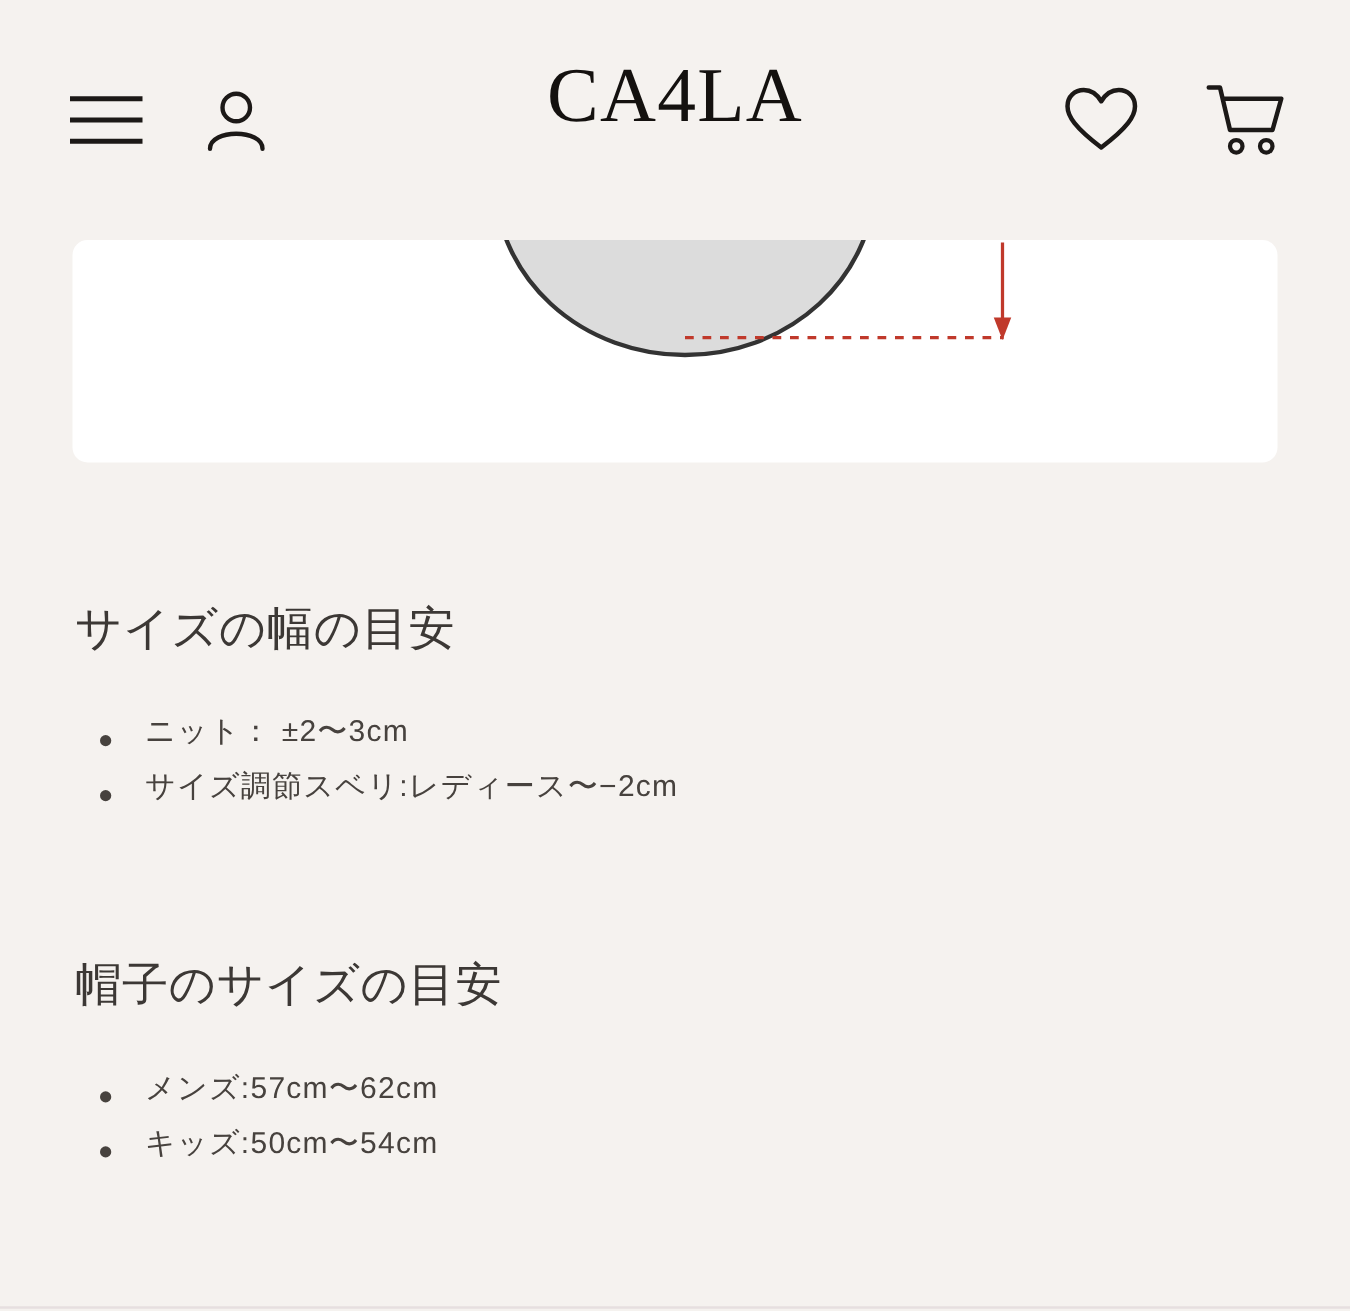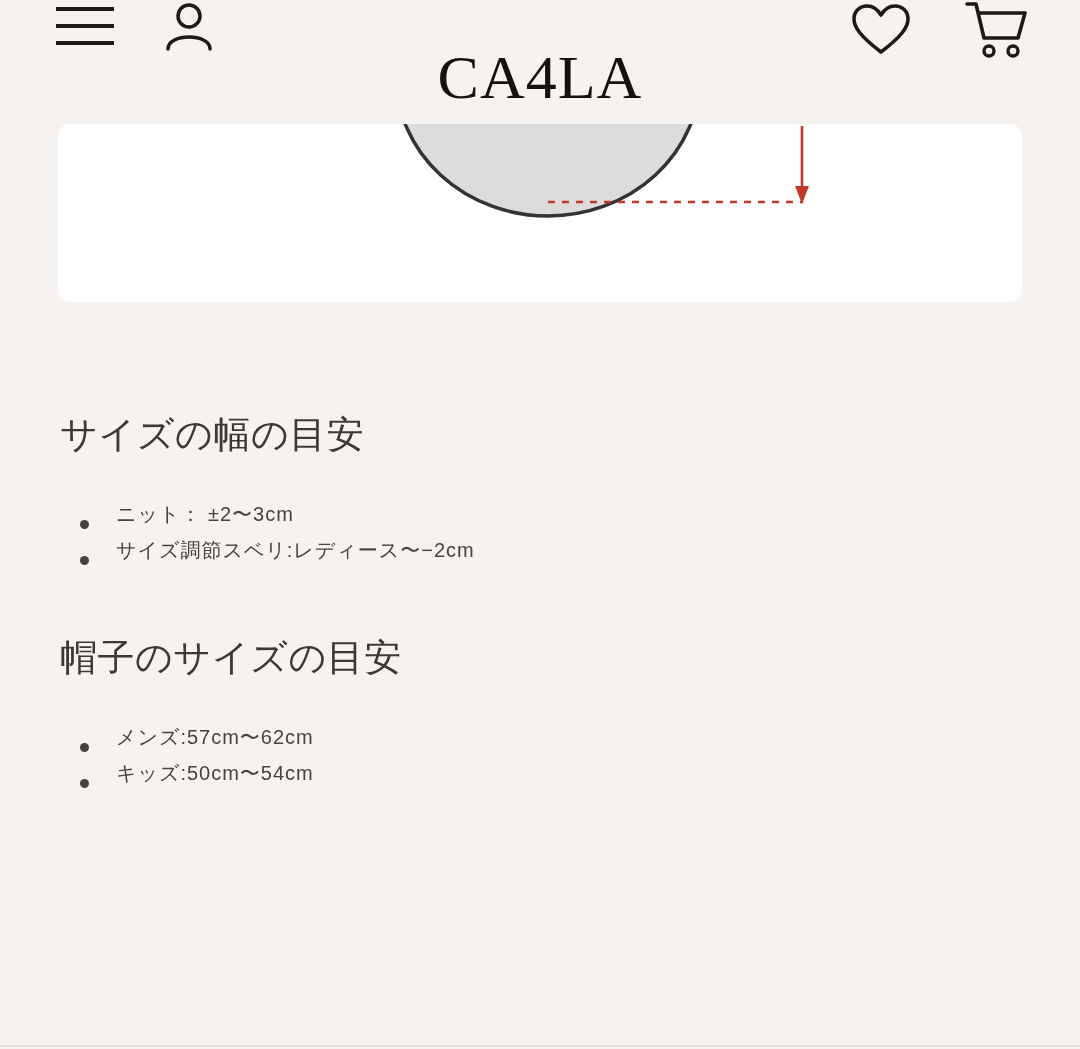--- a/index.html
+++ b/index.html
@@ -11,23 +11,23 @@
     height: 1049px;
     background: #f5f2ef;
     font-family: "Liberation Sans", sans-serif;
     color: #3b3733;
     overflow: hidden;
     position: relative;
   }
 
   
   .header {
-    height: 124px;
+    height: 192px;
     display: flex;
-    align-items: flex-start;
+    align-items: center;
     padding: 0 52px 0 54px;
     box-sizing: border-box;
     position: relative;
   }
   .header-left {
     display: flex;
     align-items: center;
     gap: 48px;
   }
   .header-right {
@@ -79,29 +79,29 @@
     box-sizing: border-box;
   }
   h2.section-title {
     font-size: 37px;
     font-weight: 400;
     color: #3c3835;
     margin: 108px 0 0 6px;
     letter-spacing: 0.5px;
   }
   h2.section-title.second {
-    margin-top: 64px;
+    margin-top: 112px;
   }
   ul.bullets {
     list-style: none;
     margin: 36px 0 0 0;
     padding: 0;
   }
   ul.bullets li {
-    font-size: 20px;
+    font-size: 24px;
     color: #47423e;
     letter-spacing: 1px;
     line-height: 1.82;
     padding-left: 62px;
     position: relative;
   }
   ul.bullets li::before {
     content: "";
     position: absolute;
     left: 26px;

